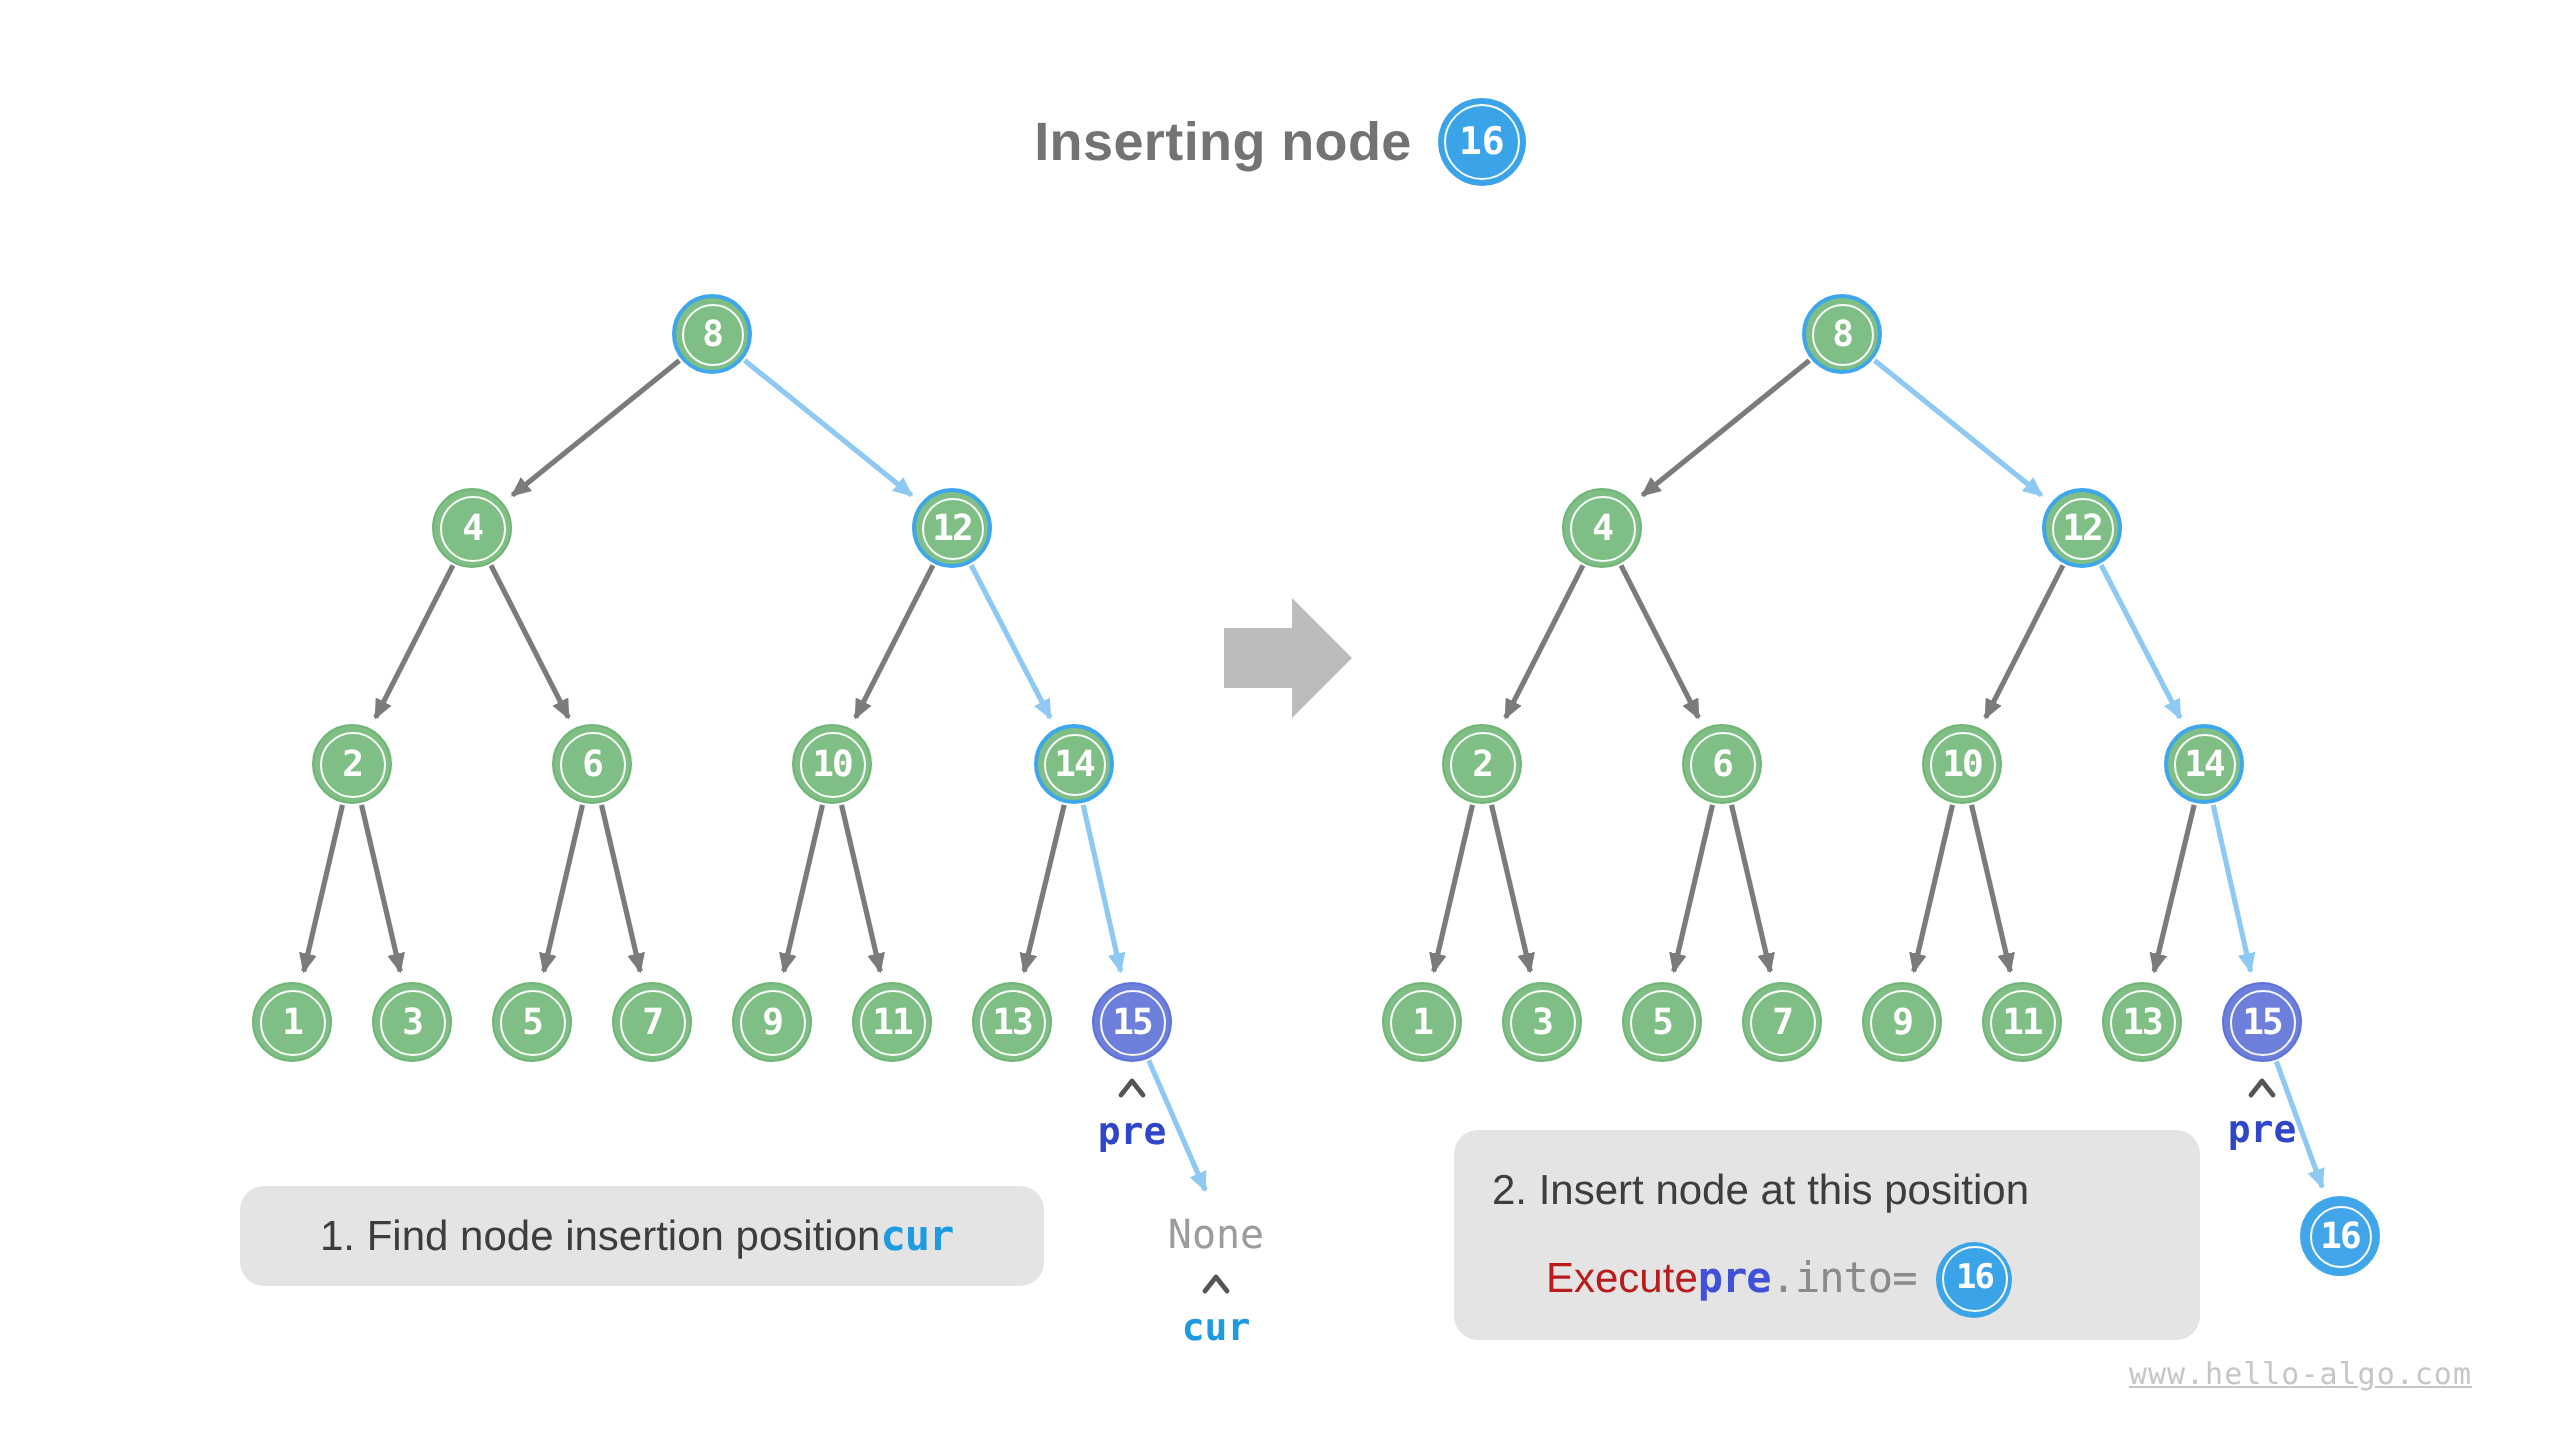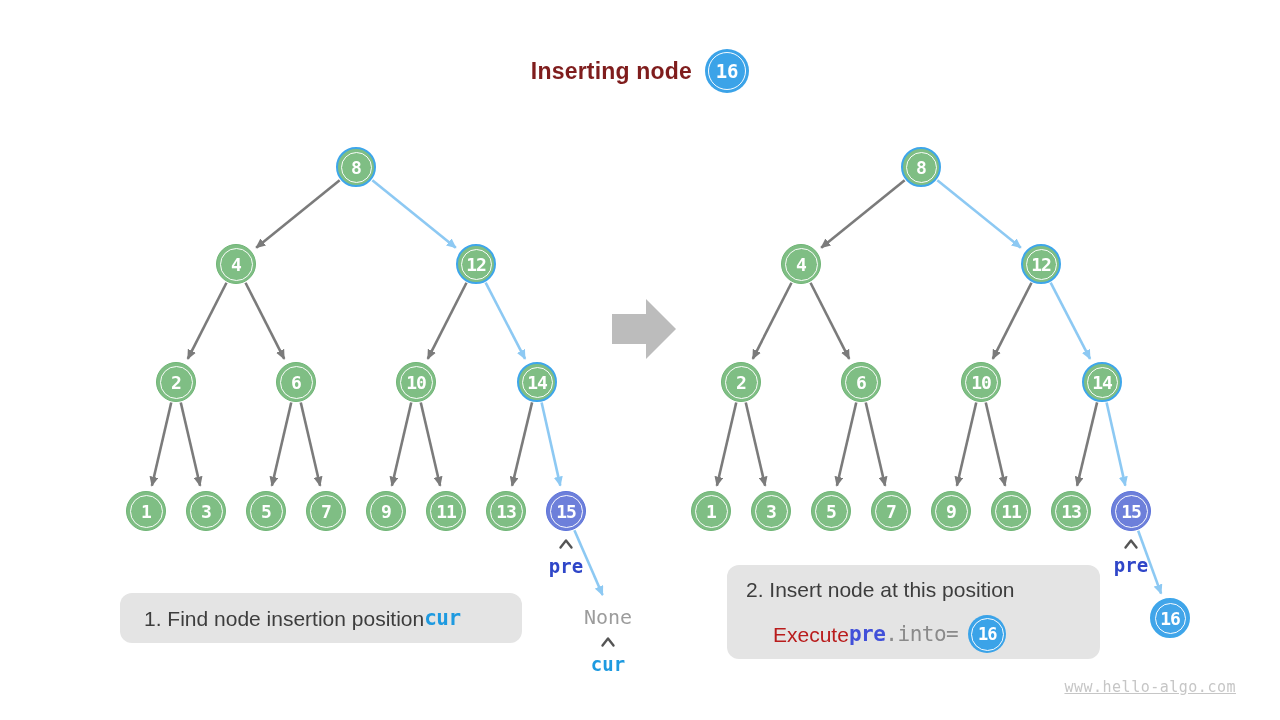--- a/index.html
+++ b/index.html
@@ -1,21 +1,21 @@
 <!DOCTYPE html>
 <html><head>
 <meta charset="utf-8">
 <style>
   html,body{margin:0;padding:0;background:#fff;}
   #canvas{position:relative;width:1280px;height:720px;background:#ffffff;overflow:hidden;
           font-family:"Liberation Sans",sans-serif;}
   
   .title-row{position:absolute;left:0;top:46px;width:1280px;height:50px;
              display:flex;align-items:center;justify-content:center;gap:13px;}
-  .title-text{font-size:23px;font-weight:700;color:#7f1d1d;letter-spacing:.2px;}
+  .title-text{font-size:27px;font-weight:700;color:#737373;letter-spacing:.2px;}
   .title-circle{width:44px;height:44px;border-radius:50%;position:relative;
                 display:flex;align-items:center;justify-content:center;flex:0 0 auto;}
   .title-circle::before{content:"";position:absolute;inset:3px;border:1.7px solid rgba(255,255,255,.95);
                 border-radius:50%;}
   .title-circle .num{font-family:"DejaVu Sans Mono",monospace;font-weight:bold;font-size:19px;color:#fff;}
   
   svg.layer{position:absolute;left:0;top:0;}
   
   .tnode{position:absolute;width:40px;height:40px;border-radius:50%;box-sizing:border-box;
          display:flex;align-items:center;justify-content:center;}
@@ -203,27 +203,27 @@
     </div>
 
   <div id="labels-layer">
       <div class="flabel " style="left: 566px; top: 566px; color: rgb(47, 70, 200);">pre</div>
       <div class="flabel none" style="left: 608px; top: 617px; color: rgb(156, 156, 156);">None</div>
       <div class="flabel " style="left: 608px; top: 664px; color: rgb(30, 154, 224);">cur</div>
       <div class="flabel " style="left: 1131px; top: 565px; color: rgb(47, 70, 200);">pre</div>
     </div>
 
   <div id="captions-layer">
-      <div class="caption" style="left: 120px; top: 593px; width: 402px; height: 50px; background: rgb(228, 228, 228); padding-left: 24px;">
+      <div class="caption" style="left: 120px; top: 593px; width: 402px; height: 50px; background: rgb(228, 228, 228); padding-left: 40px;">
         <div class="cap-line">
           <span class="seg-plain" style="color: rgb(61, 61, 61);">1. Find node insertion position </span>
           <span class="seg-cur" style="color: rgb(30, 154, 224);">cur</span>
         </div>
       </div>
-      <div class="caption" style="left: 727px; top: 565px; width: 373px; height: 94px; background: rgb(228, 228, 228); padding-left: 19px;">
+      <div class="caption" style="left: 727px; top: 565px; width: 373px; height: 105px; background: rgb(228, 228, 228); padding-left: 19px;">
         <div class="cap-line" style="height: 44.5px;">
           <span class="seg-plain" style="color: rgb(61, 61, 61);">2. Insert node at this position</span>
         </div>
         <div class="cap-line" style="height: 44.5px; padding-left: 27px;">
           <span class="seg-plain" style="color: #b91c1c;">Execute </span>
           <span class="seg-pre" style="color: rgb(65, 80, 217);">pre</span>
           <span class="seg-code" style="color: rgb(138, 138, 138);">.</span>
           <span class="seg-code" style="color: rgb(138, 138, 138);">into</span>
           <span class="seg-code" style="color: rgb(138, 138, 138);"> = </span>
           <span class="cap-circle" style="background: rgb(59, 163, 232);">

